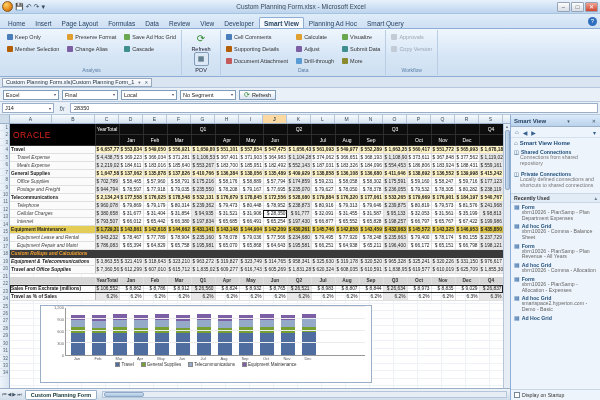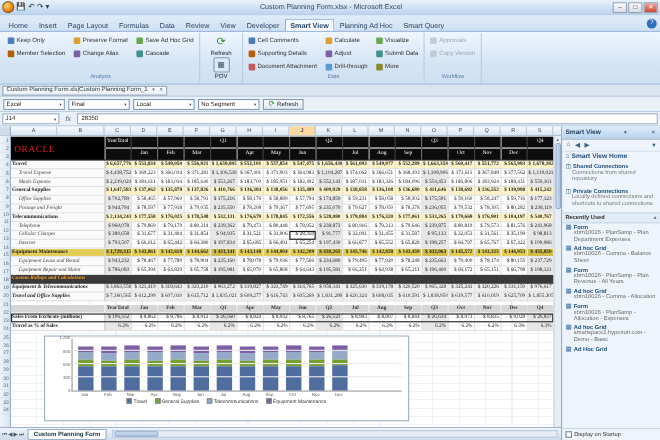--- a/index.html
+++ b/index.html
@@ -63,21 +63,21 @@
   .sheetbody{flex:1;display:flex;min-height:0;background:#fff;}
   .rownums{width:10px;background:linear-gradient(90deg,#eef4fa,#d8e4f0);border-right:1px solid #9ab0c8;font-size:4.5px;color:#567;overflow:hidden;}
   .rn{height:7.45px;line-height:7.45px;text-align:right;padding-right:1px;border-bottom:1px solid #dce5ef;}
   .sheetcontent{width:493px;position:relative;overflow:hidden;background:
     repeating-linear-gradient(to right,transparent 0 23px,#eef1f5 23px 24px),
     repeating-linear-gradient(to bottom,transparent 0 6.5px,#eef1f5 6.5px 7.5px),#fff;}
   .vscroll{width:7px;background:#e6edf5;border-left:1px solid #b5c6da;display:flex;flex-direction:column;align-items:center;font-size:4px;color:#678;}
   .vthumb{width:5px;height:60px;background:linear-gradient(90deg,#cfe0f1,#aac4e0);border:1px solid #8fa9c7;border-radius:2px;margin:1px 0;}
 
   
-  table.grid{border-collapse:collapse;table-layout:fixed;width:493px;font-family:Liberation Serif, serif;}
+  table.grid{border-collapse:collapse;table-layout:fixed;width:493px;}
   .grid td,.grid th{overflow:hidden;white-space:nowrap;font-size:4.8px;line-height:7px;height:7.5px;padding:0 1px;border-right:1px solid #e0e0e0;border-bottom:1px solid #e0e0e0;}
   .grid thead th{background:#0d0d0d;color:#fff;border-color:#2e2e2e;font-weight:normal;height:10px;line-height:10px;font-size:5px;text-align:center;}
   th.qhdr{font-weight:bold;}
   .brandcell{background:#000 !important;color:#e2231a !important;font-weight:bold;font-size:8.5px !important;letter-spacing:.5px;text-align:left !important;padding-left:3px !important;}
   td.rowlabel{background:#fbfbfb;color:#222;border-right:1px solid #b9b9b9;}
   tr.section td{font-weight:bold;}
   tr.section td.val{background:#fdf3c6;}
   tr.child td.rowlabel{padding-left:7px;font-style:italic;color:#444;}
   td.val{text-align:right;}
   td.val.qcol{background:#e7e7e7;}

